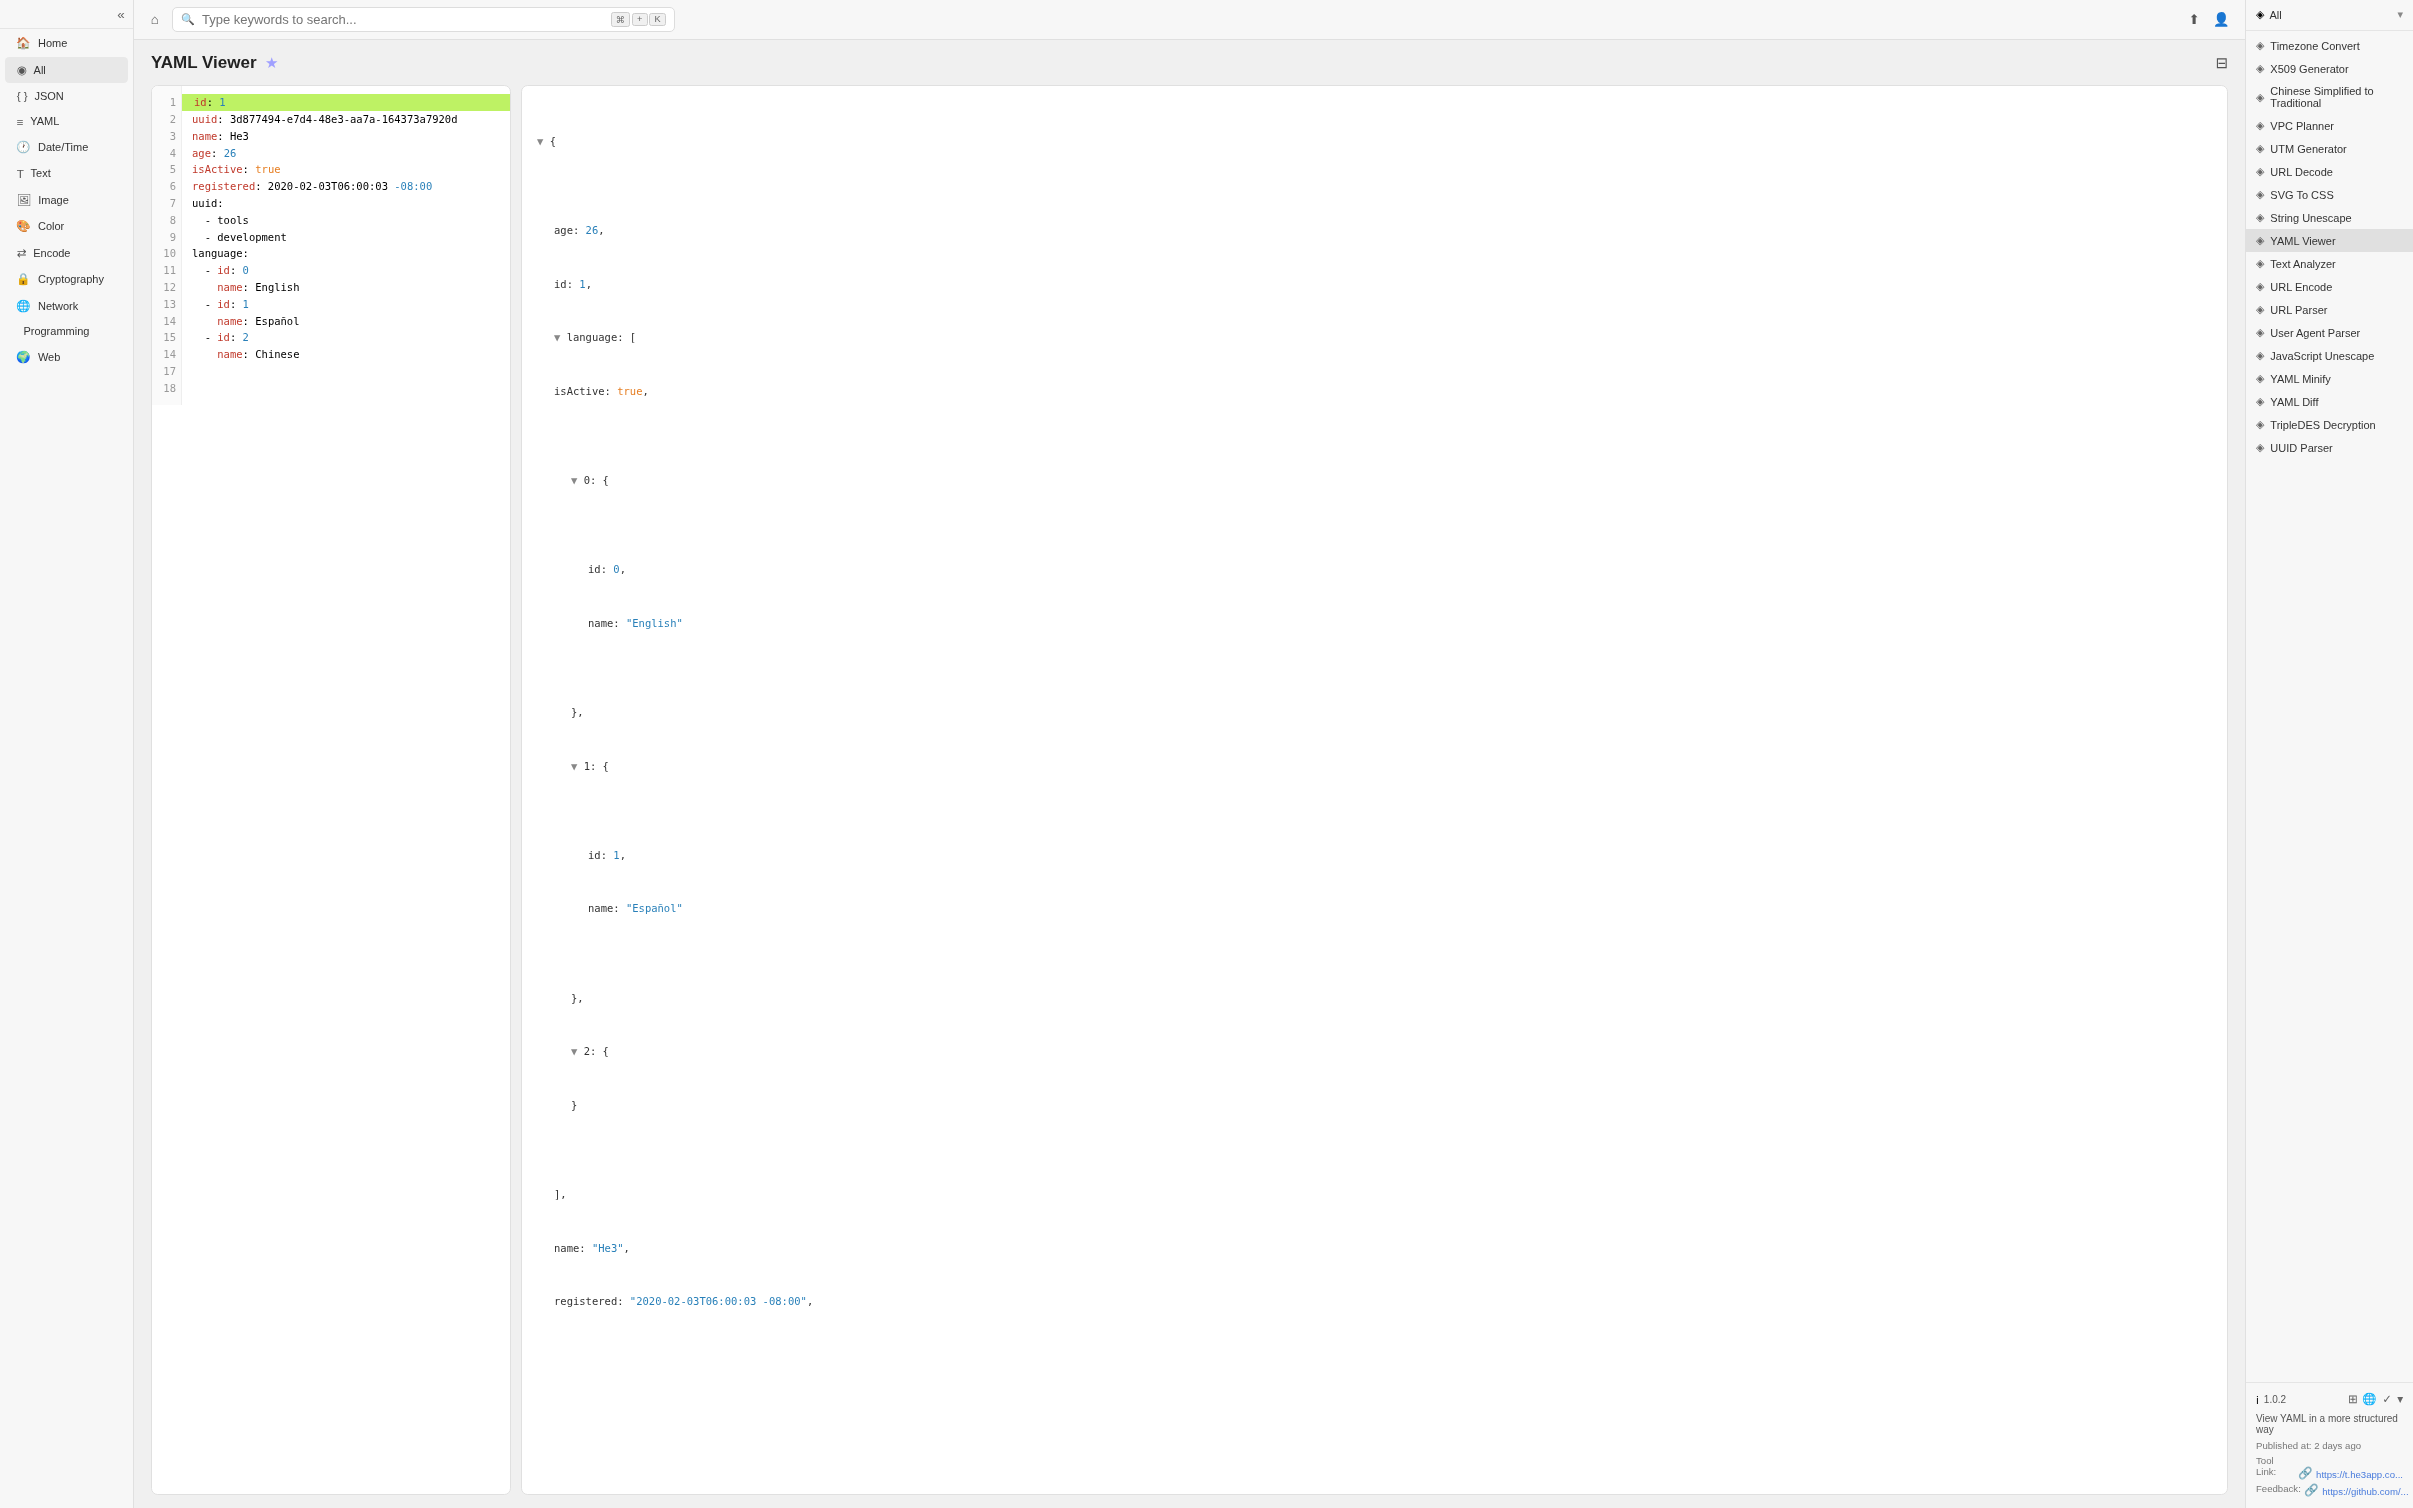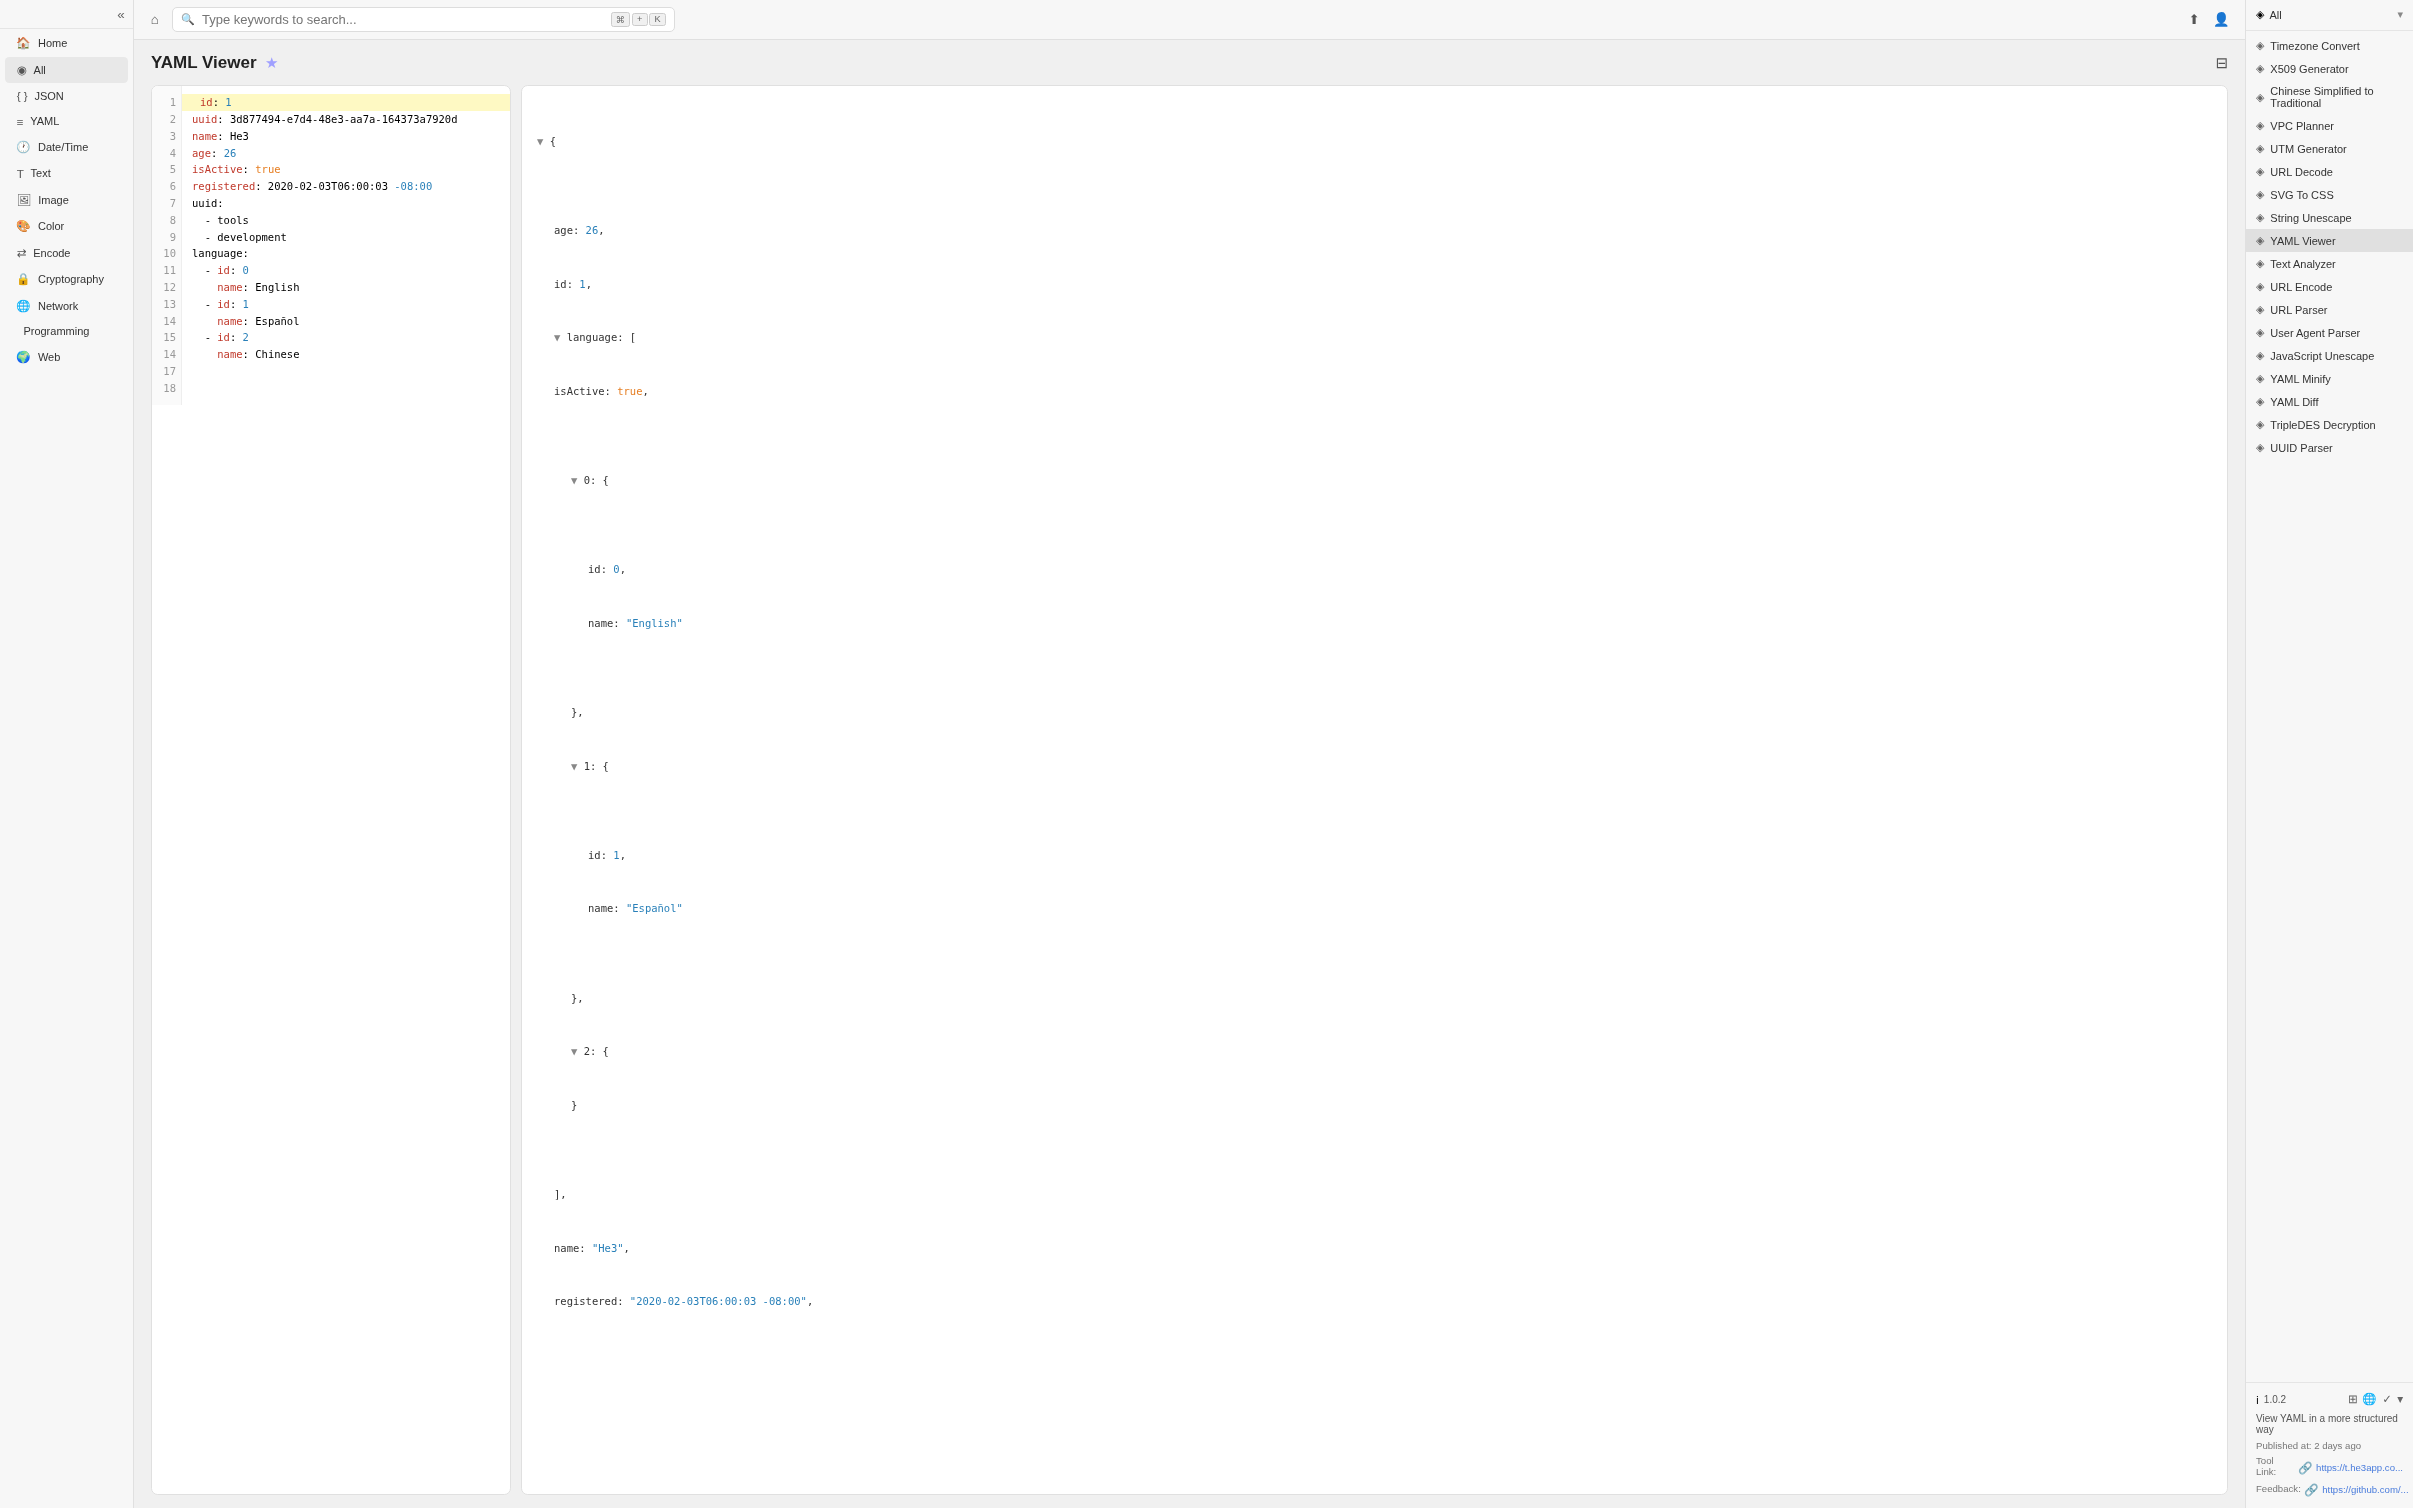--- a/index.html
+++ b/index.html
@@ -189,21 +189,21 @@
     }
     .line-numbers div { line-height: 1.6; }
     .code-content {
       padding: 8.4px 10px;
       flex: 1;
     }
     .code-content div { line-height: 1.6; white-space: pre; }
     .hl-key { color: #c0392b; }
     .hl-num { color: #2980b9; }
     .hl-bool { color: #e67e22; }
-    .hl-line-active { background: #fef9c3; display: block; margin: 0 -10px; padding: 0 18px; }
+    .hl-line-active { background: #bef264; display: block; margin: 0 -10px; padding: 0 12px; }
 
     
     .json-tree {
       flex: 1;
       background: #fff;
       border: 0.8px solid #e0e0e0;
       border-radius: 6.7px;
       overflow: auto;
       padding: 11.7px 15px;
       font-family: "SF Mono", "Consolas", monospace;
@@ -295,21 +295,21 @@
       color: #777;
       margin-bottom: 3.4px;
     }
     .rs-link {
       font-size: 9.6px;
       color: #4a7cdc;
       cursor: pointer;
     }
     .rs-link-row {
       display: flex;
-      align-items: center;
+      align-items: flex-end;
       gap: 3.4px;
       margin-bottom: 2.5px;
     }
   </style>
 </head>
 <body>
 
 <div class="sidebar">
   <div class="sidebar-collapse">
     <button>«</button>

